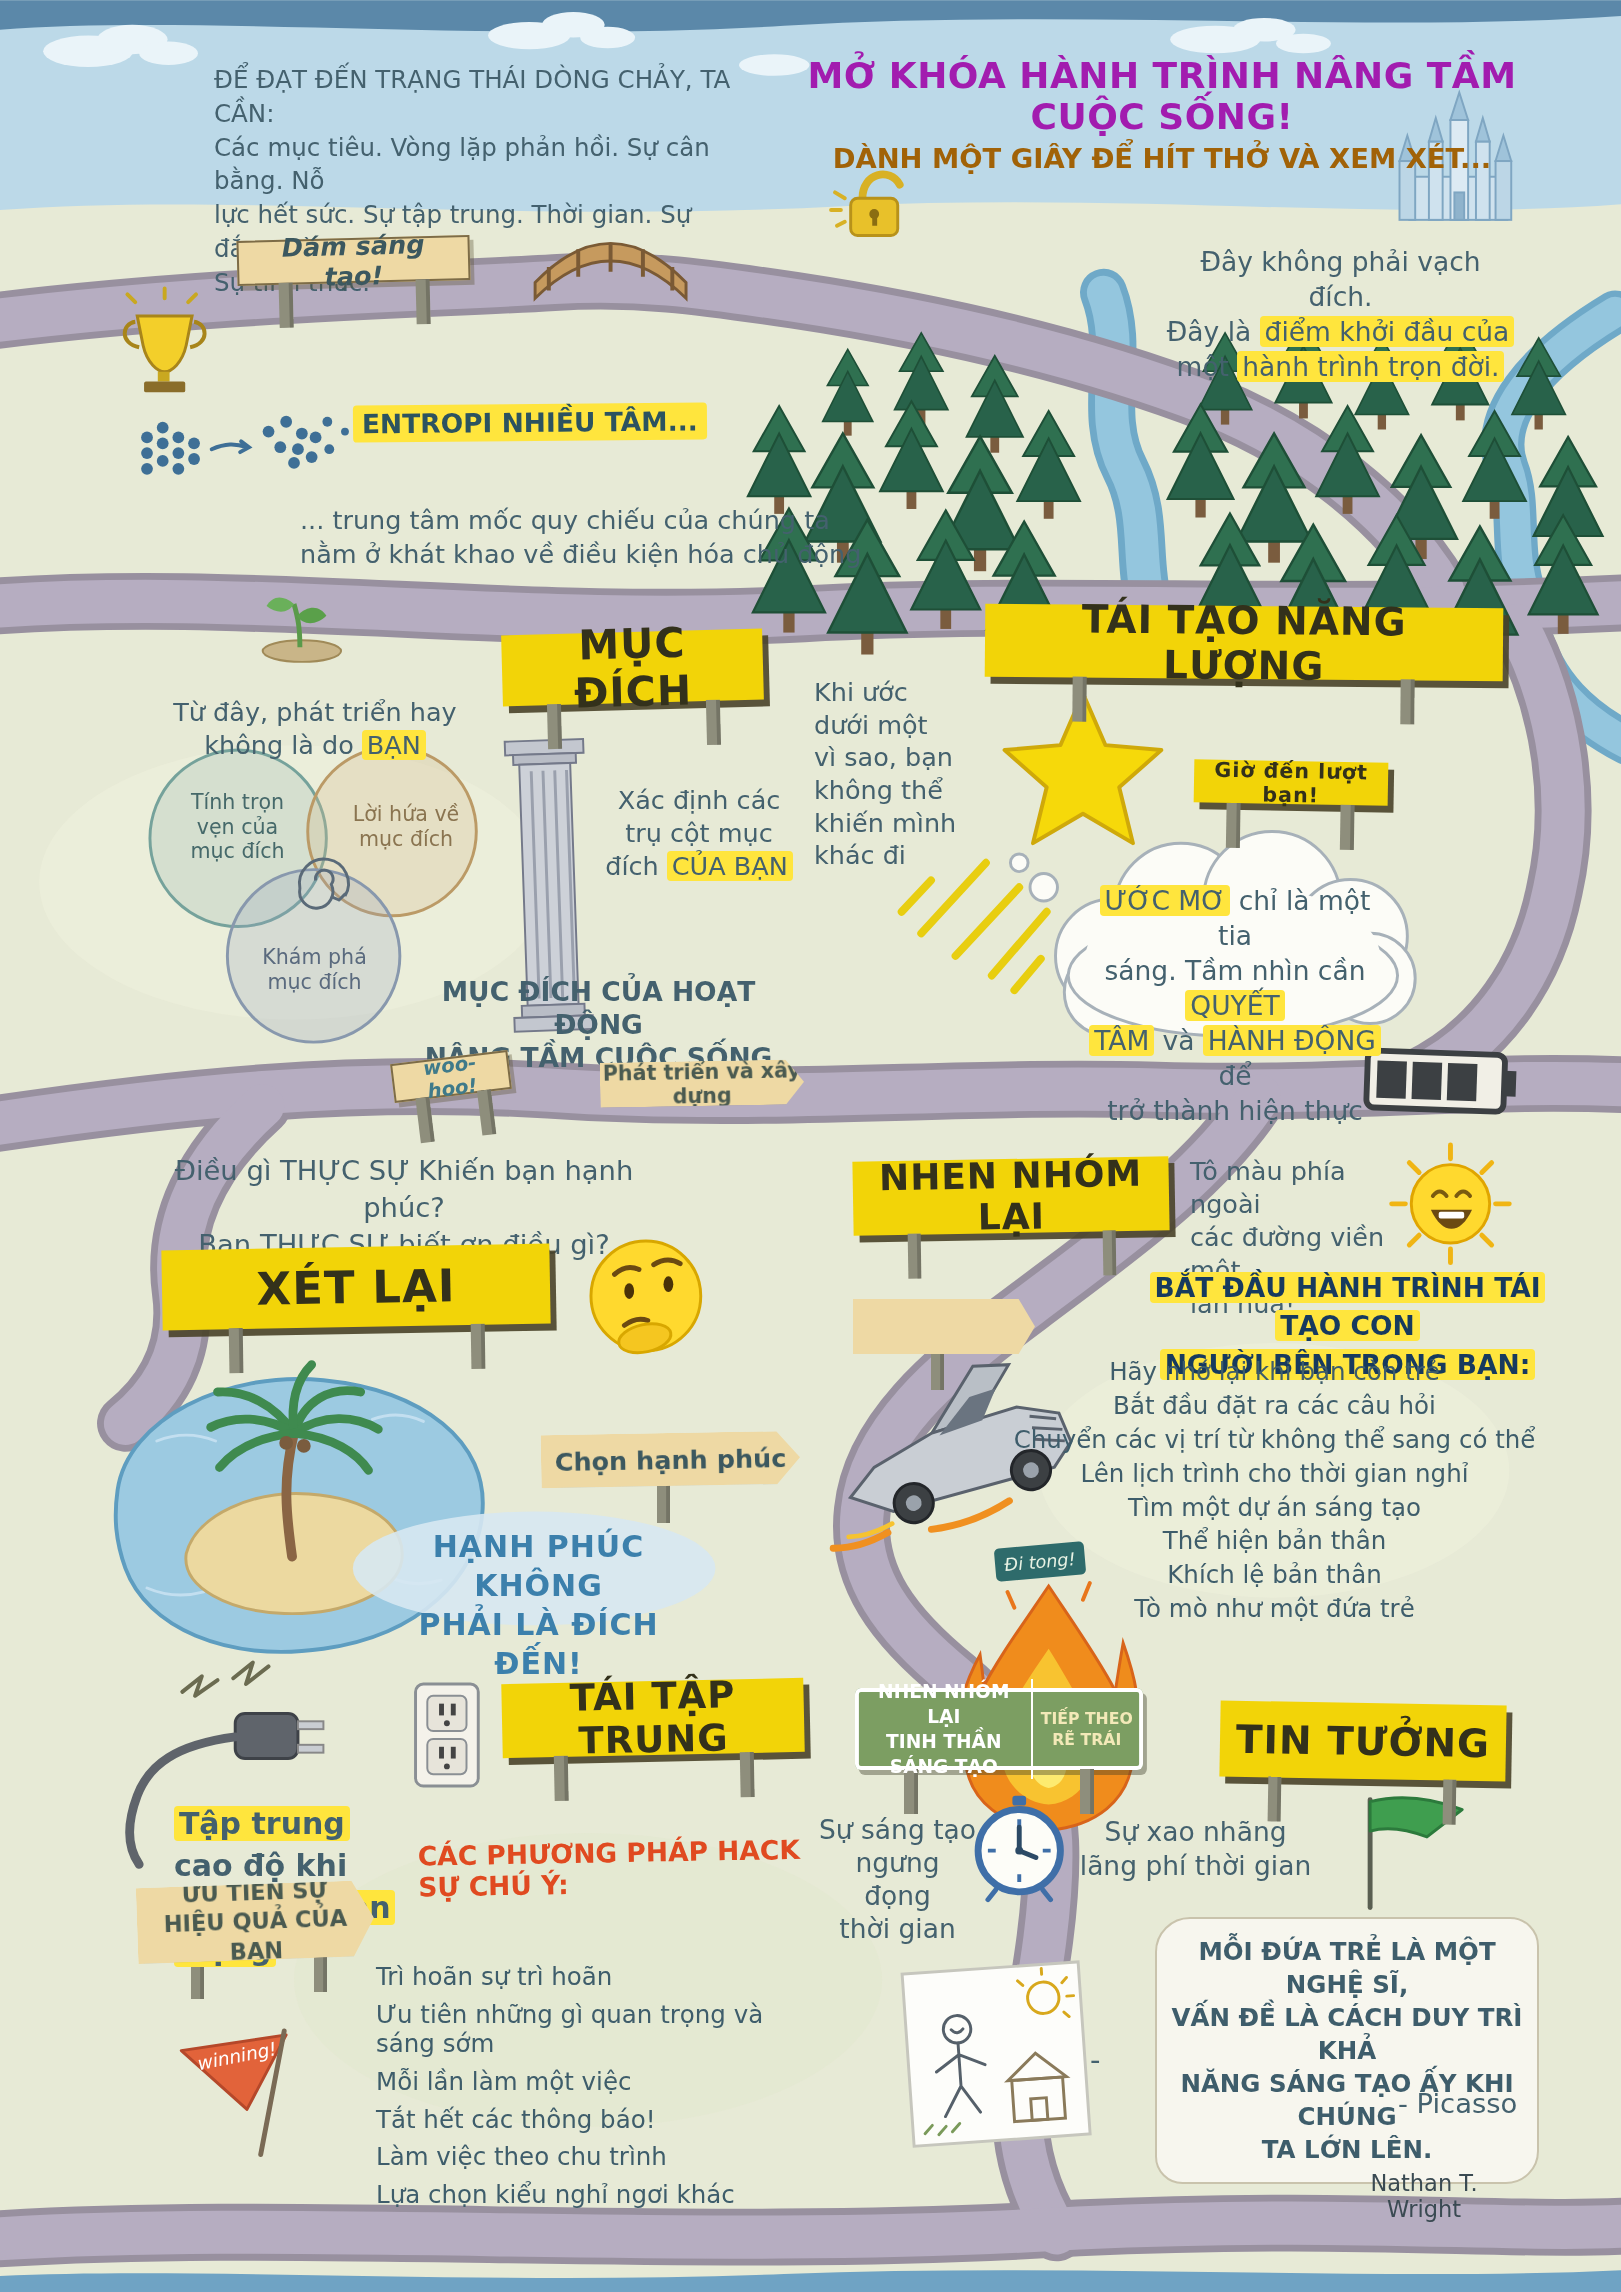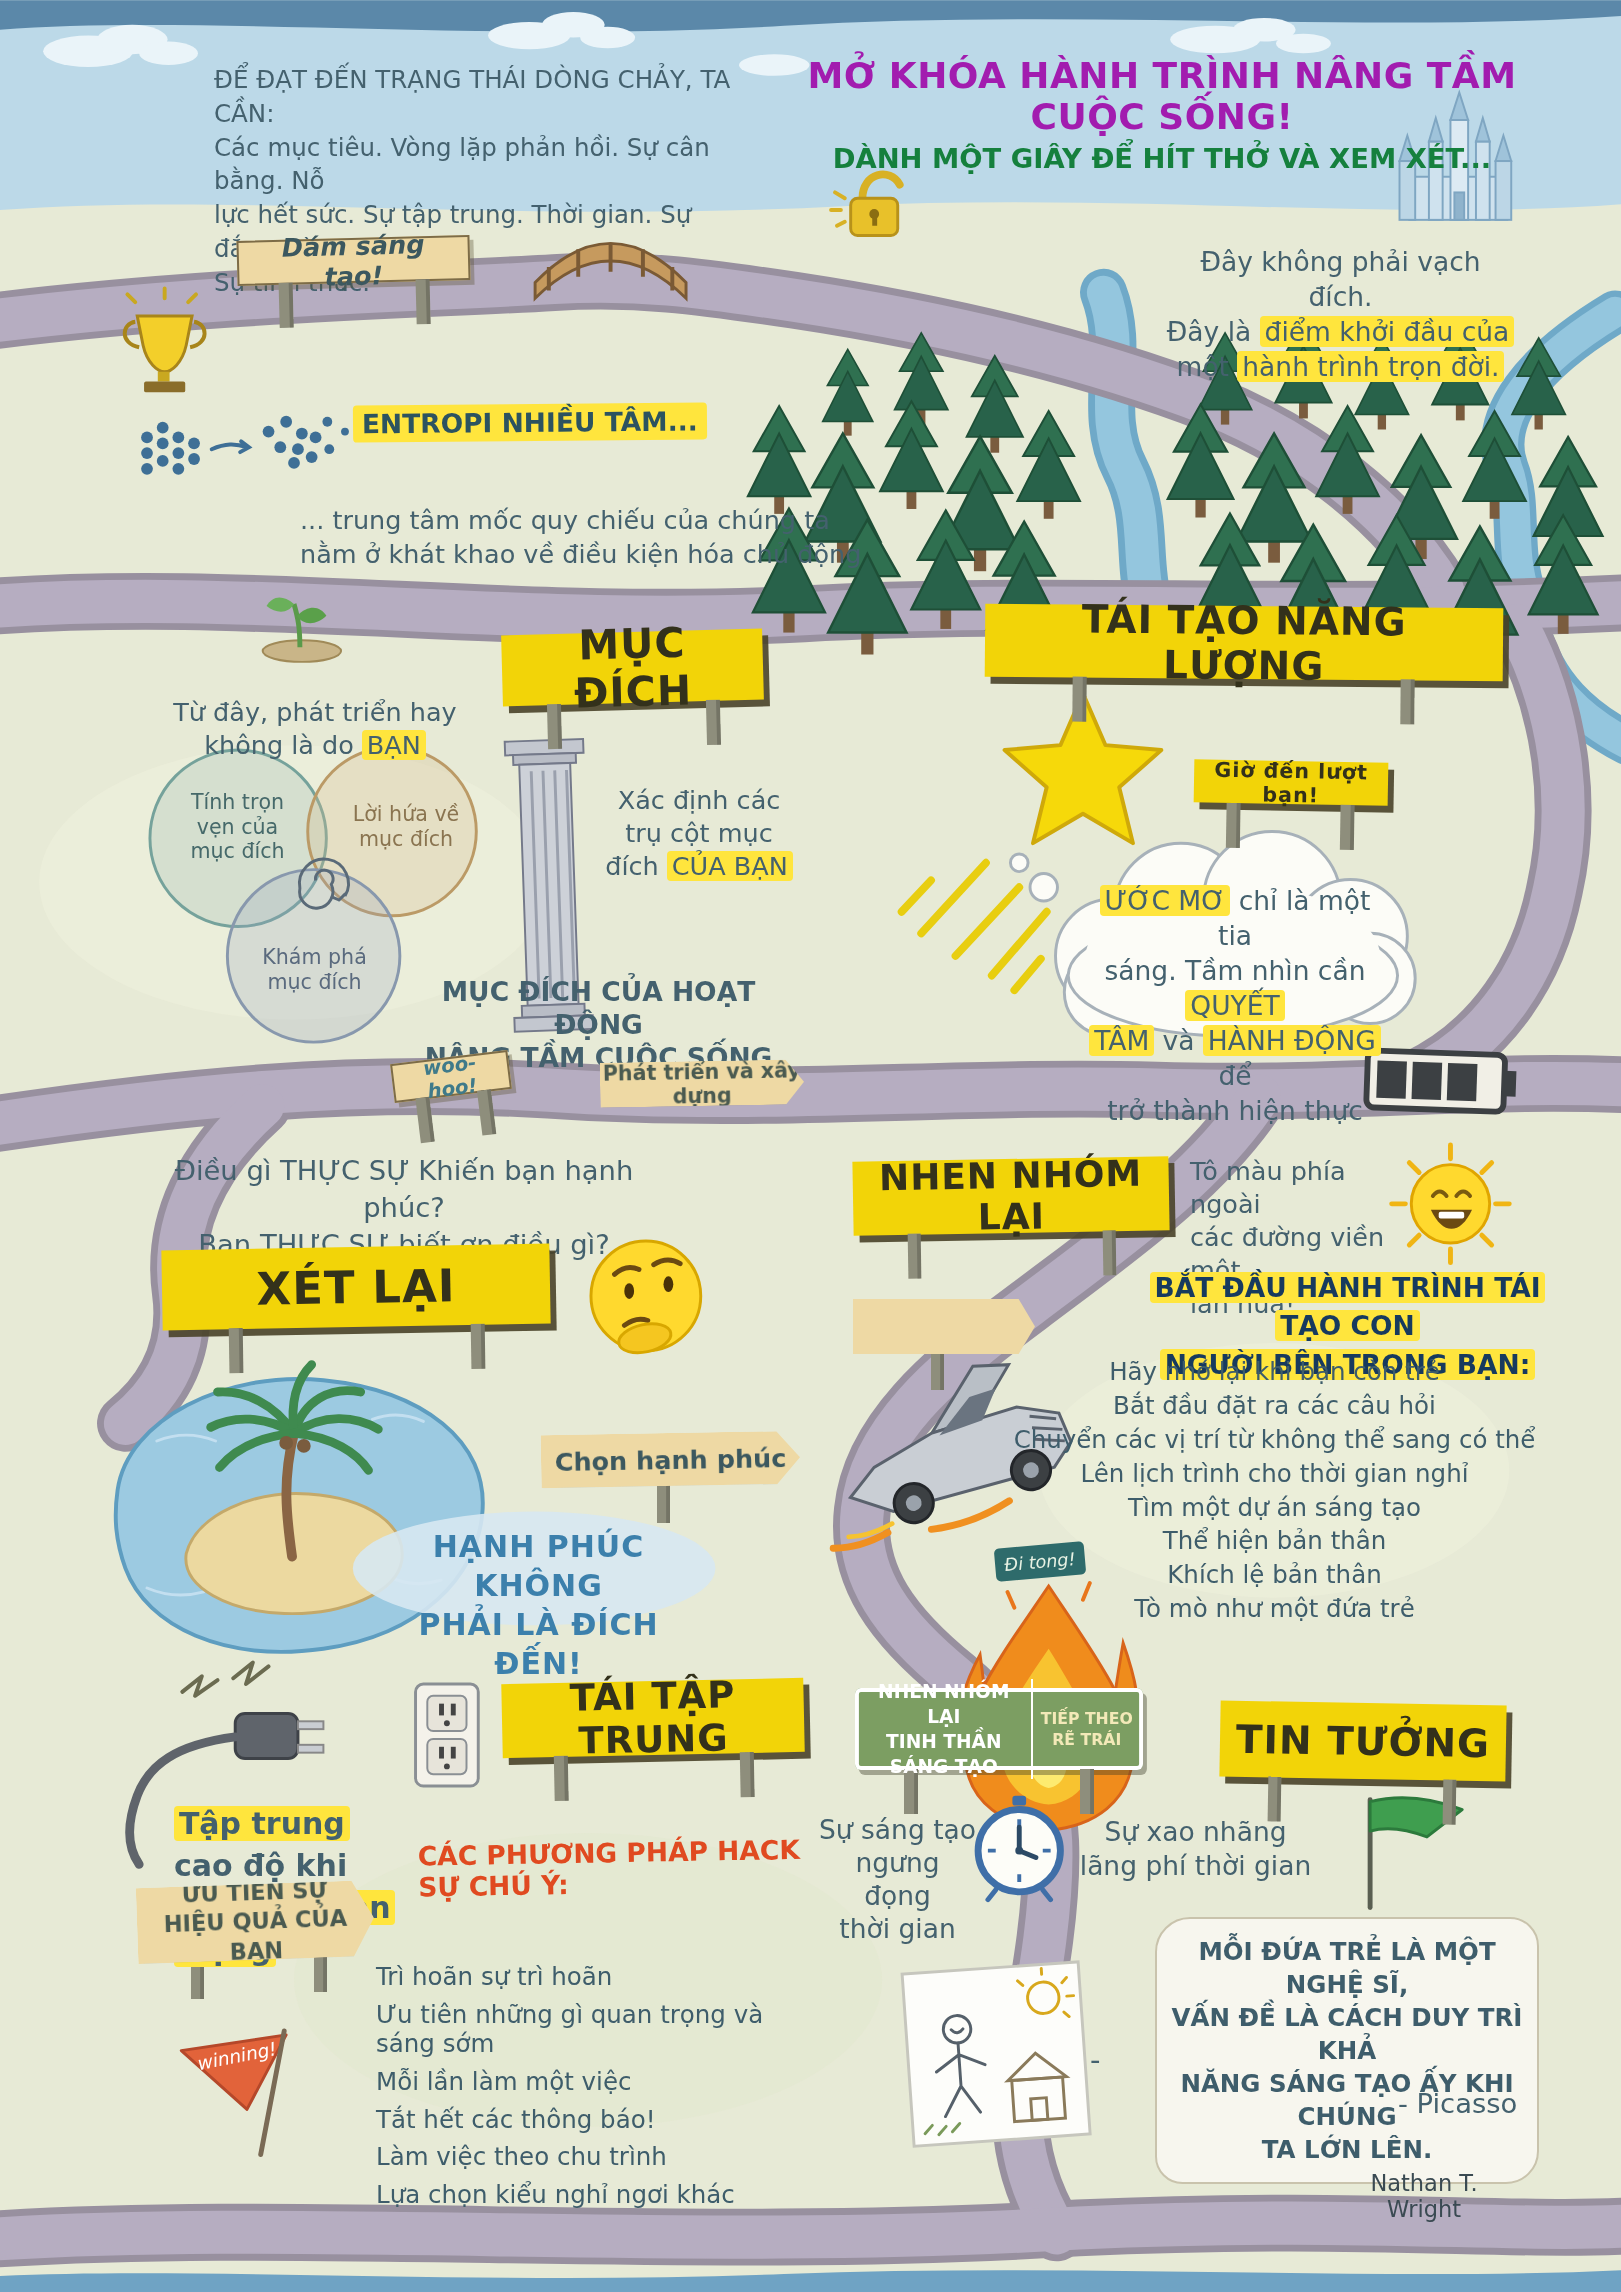--- a/index.html
+++ b/index.html
@@ -396,21 +396,21 @@
   <path d="M0,2322 C200,2312 500,2332 800,2320 C1100,2308 1400,2328 1654,2316 L1654,2339 H0 Z" fill="#6fa3c4"></path>
 </svg>
 
 <div class="abs txt" style="left:214px;top:63px;width:537px;font-size:24.5px;line-height:1.38">ĐỂ ĐẠT ĐẾN TRẠNG THÁI DÒNG CHẢY, TA CẦN:
 Các mục tiêu. Vòng lặp phản hồi. Sự cân bằng. Nỗ
 lực hết sức. Sự tập trung. Thời gian. Sự đắm chìm.
 Sự tỉnh thức.</div>
 
 <div class="abs ctr" style="left:755px;top:55px;width:814px">
   <div style="font-size:36px;font-weight:800;color:#a21caf;letter-spacing:0.5px">MỞ KHÓA HÀNH TRÌNH NÂNG TẦM CUỘC SỐNG!</div>
-  <div style="font-size:27.4px;font-weight:700;color:#15803d;margin-top:5.9px">DÀNH MỘT GIÂY ĐỂ HÍT THỞ VÀ XEM XÉT...</div>
+  <div style="font-size:27.4px;font-weight:700;color:#a16207;margin-top:5.9px">DÀNH MỘT GIÂY ĐỂ HÍT THỞ VÀ XEM XÉT...</div>
 </div>
 
 <div class="tsign" style="left:237px;top:238px;width:233px;height:45px;font-size:25.5px;font-style:italic;transform:rotate(-1.5deg)">
       <span>Dám sáng tạo!</span>
     </div>
 
 <div class="abs ctr" style="left:1166px;top:245px;width:349px;font-size:26.5px;line-height:1.32;color:#44616e;font-weight:500">
   <div><span>Đây không phải vạch đích.</span></div>
   <div><span>Đây là </span><span class="hl">điểm khởi đầu của</span></div>
   <div><span>một </span><span class="hl">hành trình trọn đời.</span></div>
@@ -443,20 +443,26 @@
 mục đích</div>
 <div class="abs txt ctr" style="left:245px;top:945px;width:139px;font-size:20.6px;line-height:1.2;color:#5a6a7e">Khám phá
 mục đích</div>
 
 <div class="abs ctr" style="left:600px;top:784px;width:198px;font-size:25.5px;line-height:1.3;color:#44616e;font-weight:500">
   <div><span>Xác định các</span></div>
   <div><span>trụ cột mục</span></div>
   <div><span>đích </span><span class="hl">CỦA BẠN</span></div>
 </div>
 
+<div class="abs txt" style="left:814px;top:676px;width:161px;font-size:25.5px;line-height:1.28">Khi ước
+dưới một
+vì sao, bạn
+không thể
+khiến mình
+khác đi</div>
 
 <div class="ysign" style="left:1194px;top:761px;width:194px;height:43px;font-size:20.6px;transform:rotate(1deg)">
       <span>Giờ đến lượt bạn!</span>
     </div>
 
 <div class="abs ctr" style="left:1086px;top:884px;width:298px;font-size:26.5px;line-height:1.32;color:#44616e;font-weight:500">
   <div><span class="hl">ƯỚC MƠ</span><span> chỉ là một tia</span></div>
   <div><span>sáng. Tầm nhìn cần </span><span class="hl">QUYẾT</span></div>
   <div><span class="hl">TÂM</span><span> và </span><span class="hl">HÀNH ĐỘNG</span><span> để</span></div>
   <div><span>trở thành hiện thực</span></div>

